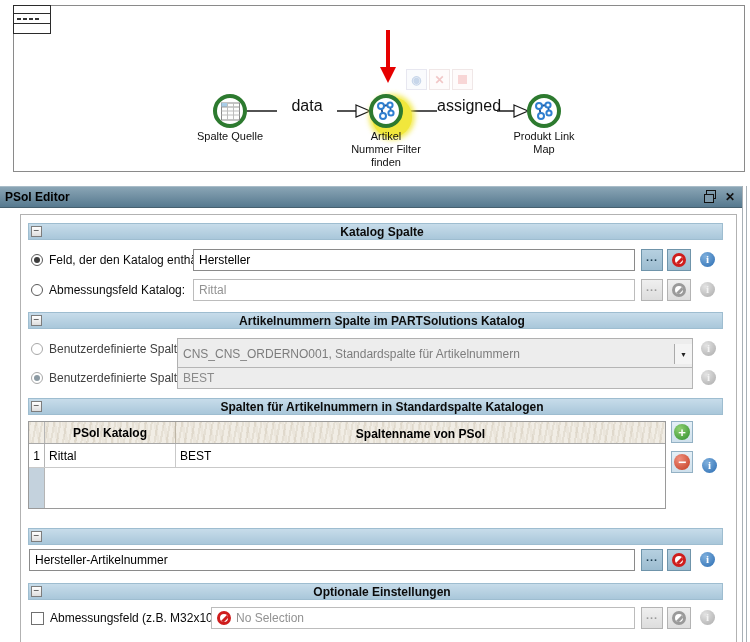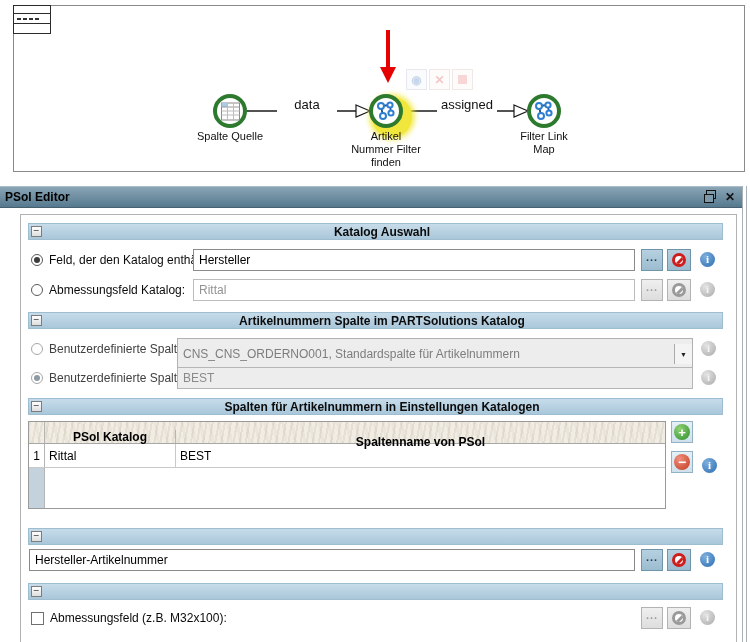--- a/index.html
+++ b/index.html
@@ -13,21 +13,21 @@
   .minimap { left:-1px; top:-1px; width:38px; height:29px; background:#fff;
     border:1px solid #2b2b2b; }
   .minimap .band { border-bottom:1px solid #2b2b2b; height:8px; }
   .minimap .band.mid { height:10px; display:flex; align-items:center; gap:2px; padding:0 3px; }
   .minimap .dot { width:4px; height:2px; background:#333; }
   .node-circle { width:34px; height:34px; border:4px solid #2d7a2f; border-radius:50%;
     background:#fff; display:flex; align-items:center; justify-content:center; z-index:3; }
   .node-glow { width:40px; height:40px; border-radius:50%; background:#f1e73c;
     box-shadow:0 0 5px 3px rgba(241,231,60,.85); z-index:2; }
   .node-label { width:120px; text-align:center; font-size:11px; line-height:13px; color:#111; z-index:3; }
-  .edge-label { width:60px; text-align:center; font-size:13px; color:#111; background:#fff; z-index:1; }
+  .edge-label { width:60px; text-align:center; font-size:16px; color:#111; background:#fff; z-index:1; }
   .fade-toolbar { display:flex; gap:2px; opacity:.28; z-index:1; }
   .fade-btn { width:21px; height:21px; border:1px solid #caa; background:#fdf3f3;
     display:flex; align-items:center; justify-content:center; font-size:12px; font-weight:bold; }
   .fade-run { color:#3a6eb5; border-color:#aac; background:#f0f4fb; }
   .fade-x { color:#d03a3a; }
   .fade-stop { color:#e05050; }
   .fade-stop .sq { width:9px; height:9px; background:#e87070; }
 
   
   .titlebar { left:0; top:186px; width:742px; height:22px;
@@ -98,21 +98,21 @@
   .ps-table { left:7px; top:206px; width:638px; height:88px; border:1px solid #9a9a9a; background:#fff; }
   .t-headrow { display:flex; height:22px; border-bottom:1px solid #a8a8a8;
     background-color:#f1ede5;
     background-image:repeating-linear-gradient(100deg, rgba(165,150,120,.16) 0 2px, rgba(255,255,255,0) 2px 6px),
                      repeating-linear-gradient(80deg, rgba(190,175,150,.12) 0 3px, rgba(255,255,255,0) 3px 9px); }
   .t-row { display:flex; height:24px; border-bottom:1px solid #c9c9c9; background:#fff; }
   .t-gutter { width:16px; border-right:1px solid #b5b5b5; flex:0 0 auto;
     display:flex; align-items:center; justify-content:center; }
   .t-c1 { width:131px; border-right:1px solid #c9c9c9; padding:0 4px; display:flex; align-items:center; }
   .t-c2 { flex:1; padding:12px 4px; display:flex; align-items:center; }
-  .t-headrow .t-c1, .t-headrow .t-c2 { justify-content:center; font-weight:bold; border-right-color:#bdb5a5;margin-top:8px; }
+  .t-headrow .t-c1, .t-headrow .t-c2 { justify-content:center; font-weight:bold; border-right-color:#bdb5a5; }
   .t-rest { display:flex; height:40px; }
   .t-rest .t-gutter { background:#c4d2dd; }
 </style>
 </head>
 <body>
 
 <div class="abs canvas">
 
   <div class="abs minimap">
     <div class="band"></div>
@@ -185,39 +185,39 @@
       <line x1="6" y1="6" x2="15" y2="5" stroke="#1f4f8f" stroke-width="1.8"></line>
       <line x1="6" y1="6" x2="8" y2="16" stroke="#1f4f8f" stroke-width="1.8"></line>
       <line x1="15" y1="5" x2="16" y2="13" stroke="#1f4f8f" stroke-width="1.8"></line>
       <circle cx="6" cy="6" r="3" fill="#fff" stroke="#2f7fd0" stroke-width="2"></circle>
       <circle cx="15" cy="5" r="2.6" fill="#fff" stroke="#2f7fd0" stroke-width="2"></circle>
       <circle cx="8" cy="16" r="3" fill="#fff" stroke="#2f7fd0" stroke-width="2"></circle>
       <circle cx="16" cy="13" r="2.6" fill="#fff" stroke="#2f7fd0" stroke-width="2"></circle>
     </svg>
   </div>
   <div class="abs node-label" style="left:470px;top:124px">
-    <div>Filter Link</div>
+    <div>Produkt Link</div>
     <div>Map</div>
   </div>
 </div>
 
 <div class="abs titlebar">
   <span class="title">PSol Editor</span>
   <span class="spacer"></span>
   <span class="tb-icon restore-glyph"></span>
   <span class="tb-icon close-glyph">✕</span>
 </div>
 <div class="abs vline" style="left:742px"></div>
 <div class="abs vline" style="left:746px"></div>
 
 <div class="abs panel">
 
   <div class="abs sec-header" style="top:8px">
     <span class="collapse-btn">−</span>
-    <span class="sec-title">Katalog Auswahl</span>
+    <span class="sec-title">Katalog Spalte</span>
   </div>
   <div class="abs row" style="left:10px;top:34px;height:22px">
     <span class="radio checked"></span>
     <span class="lbl">Feld, der den Katalog enthält:</span>
   </div>
   <input class="abs field" style="left: 172px; top: 34px; width: 442px;" value="Hersteller">
   <div class="abs btn dots" style="left:620px;top:34px">...</div>
   <div class="abs btn noentry" style="left:646px;top:34px">
     <span class="noentry-ic"></span>
   </div>
@@ -250,21 +250,21 @@
 
   <div class="abs row" style="left:10px;top:152px;height:22px">
     <span class="radio disabled checked"></span>
     <span class="lbl dim">Benutzerdefinierte Spalte:</span>
   </div>
   <input class="abs field disabled" style="left: 156px; top: 152px; width: 516px;" value="BEST">
   <div class="abs info-ic gray" style="left:680px;top:155px">i</div>
 
   <div class="abs sec-header" style="top:183px">
     <span class="collapse-btn">−</span>
-    <span class="sec-title">Spalten für Artikelnummern in Einstellungen Katalogen</span>
+    <span class="sec-title">Spalten für Artikelnummern in Standardspalte Katalogen</span>
   </div>
   <div class="abs ps-table">
     <div class="t-headrow">
       <div class="t-gutter"></div>
       <div class="t-c1">PSol Katalog</div>
       <div class="t-c2">Spaltenname von PSol</div>
     </div>
     <div class="t-row">
       <div class="t-gutter">1</div>
       <div class="t-c1">Rittal</div>
@@ -287,24 +287,29 @@
   </div>
   <input class="abs field" style="left: 8px; top: 334px; width: 606px;" value="Hersteller-Artikelnummer">
   <div class="abs btn dots" style="left:620px;top:334px">...</div>
   <div class="abs btn noentry" style="left:646px;top:334px">
     <span class="noentry-ic"></span>
   </div>
   <div class="abs info-ic" style="left:679px;top:337px">i</div>
 
   <div class="abs sec-header" style="top:368px">
     <span class="collapse-btn">−</span>
+    <span class="sec-title">Optionale Einstellungen</span>
   </div>
   <div class="abs row" style="left:10px;top:392px;height:22px">
     <span class="checkbox"></span>
     <span class="lbl">Abmessungsfeld (z.B. M32x100):</span>
   </div>
+  <div class="abs field ghost row" style="left:190px;top:392px;width:424px;display:flex;align-items:center;gap:5px">
+    <span class="noentry-ic"></span>
+    <span>No Selection</span>
+  </div>
   <div class="abs btn dots disabled" style="left:620px;top:392px">...</div>
   <div class="abs btn noentry disabled" style="left:646px;top:392px">
     <span class="noentry-ic gray"></span>
   </div>
   <div class="abs info-ic gray" style="left:679px;top:395px">i</div>
 
 </div>
 
 </body></html>

